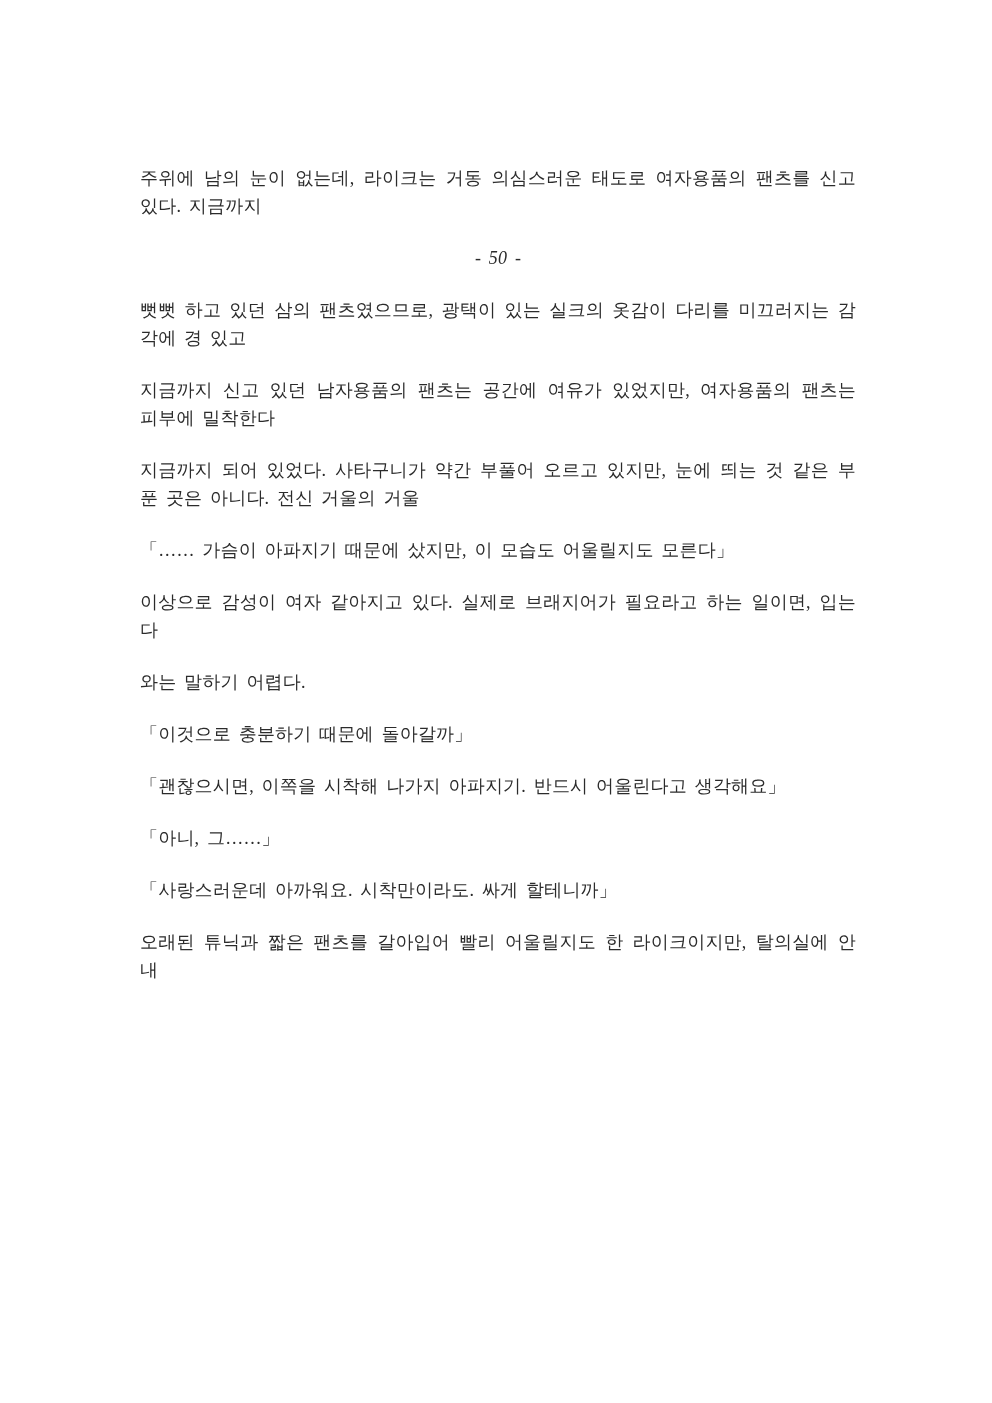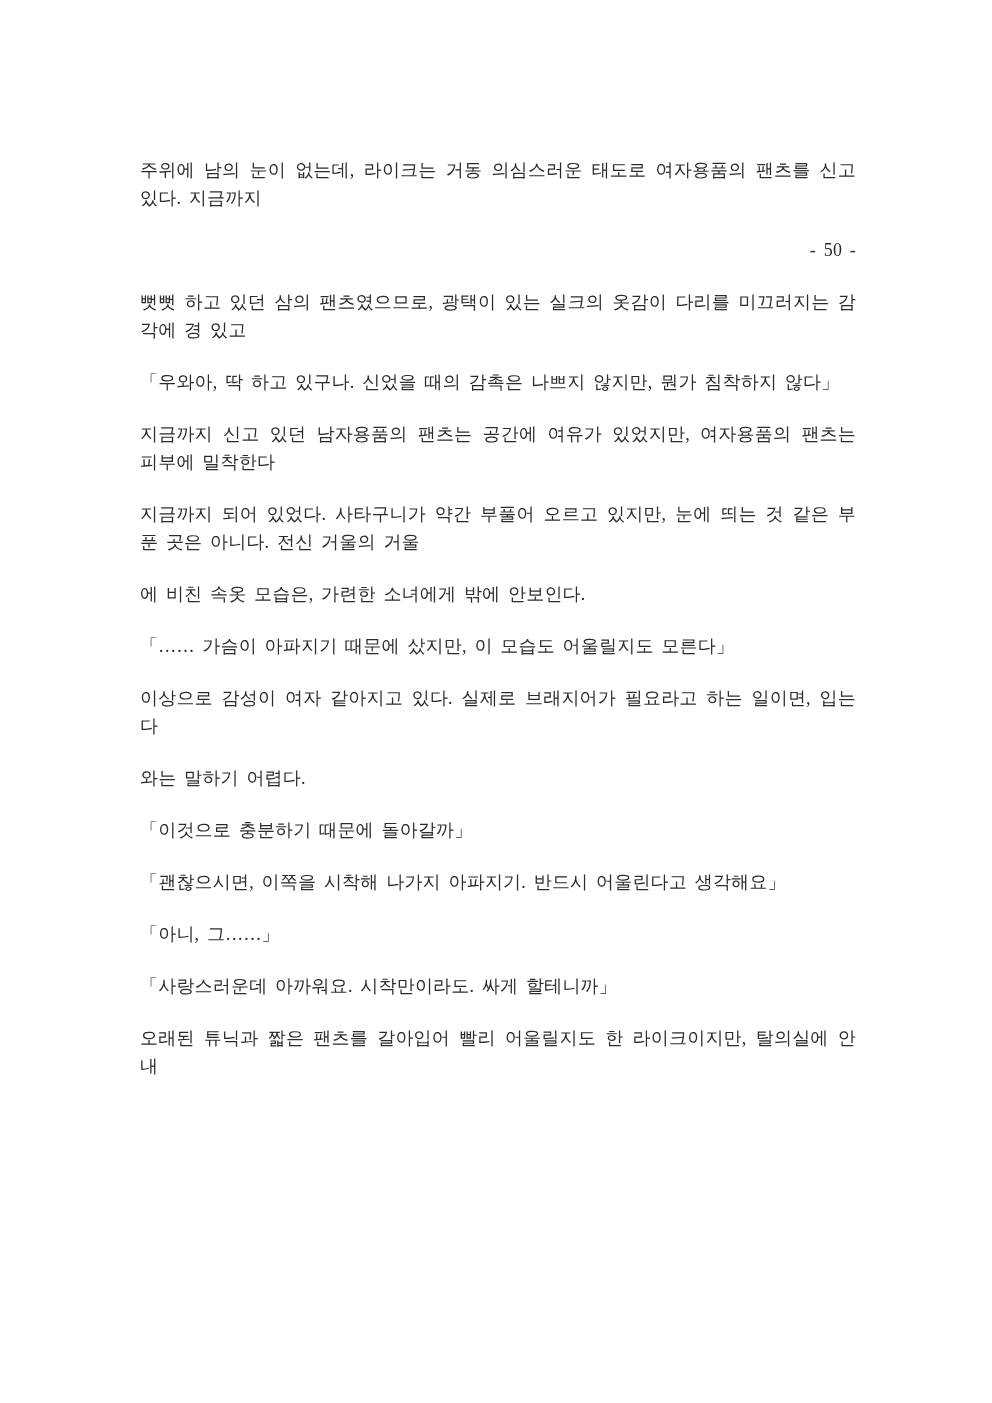--- a/index.html
+++ b/index.html
@@ -14,40 +14,39 @@
     box-sizing: border-box;
     background: #ffffff;
     padding: 156px 136px 40px 140px;
     overflow: hidden;
     font-family: "Liberation Serif", "DejaVu Serif", serif;
     font-size: 18px;
     line-height: 28px;
     color: #2b2b2b;
   }
   .para {
-    margin: 0 0 24px 0;
+    margin: 8px 0 24px 0;
     text-align: justify;
     word-spacing: 3px;
     letter-spacing: 0.2px;
   }
   .para.marker {
-    text-align: right;
+    text-align: center;
+    font-style: italic;
   }
 </style>
 </head>
 <body>
 
 <div class="page">
   <p class="para">주위에 남의 눈이 없는데, 라이크는 거동 의심스러운 태도로 여자용품의 팬츠를 신고 있다. 지금까지</p>
   <p class="para marker">- 50 -</p>
   <p class="para">뻣뻣 하고 있던 삼의 팬츠였으므로, 광택이 있는 실크의 옷감이 다리를 미끄러지는 감각에 경 있고</p>
-  <p class="para">「우와아, 딱 하고 있구나. 신었을 때의 감촉은 나쁘지 않지만, 뭔가 침착하지 않다」</p>
   <p class="para">지금까지 신고 있던 남자용품의 팬츠는 공간에 여유가 있었지만, 여자용품의 팬츠는 피부에 밀착한다</p>
   <p class="para">지금까지 되어 있었다. 사타구니가 약간 부풀어 오르고 있지만, 눈에 띄는 것 같은 부푼 곳은 아니다. 전신 거울의 거울</p>
-  <p class="para">에 비친 속옷 모습은, 가련한 소녀에게 밖에 안보인다.</p>
   <p class="para">「…… 가슴이 아파지기 때문에 샀지만, 이 모습도 어울릴지도 모른다」</p>
   <p class="para">이상으로 감성이 여자 같아지고 있다. 실제로 브래지어가 필요라고 하는 일이면, 입는다</p>
   <p class="para">와는 말하기 어렵다.</p>
   <p class="para">「이것으로 충분하기 때문에 돌아갈까」</p>
   <p class="para">「괜찮으시면, 이쪽을 시착해 나가지 아파지기. 반드시 어울린다고 생각해요」</p>
   <p class="para">「아니, 그……」</p>
   <p class="para">「사랑스러운데 아까워요. 시착만이라도. 싸게 할테니까」</p>
   <p class="para">오래된 튜닉과 짧은 팬츠를 갈아입어 빨리 어울릴지도 한 라이크이지만, 탈의실에 안내</p>
 </div>
 

